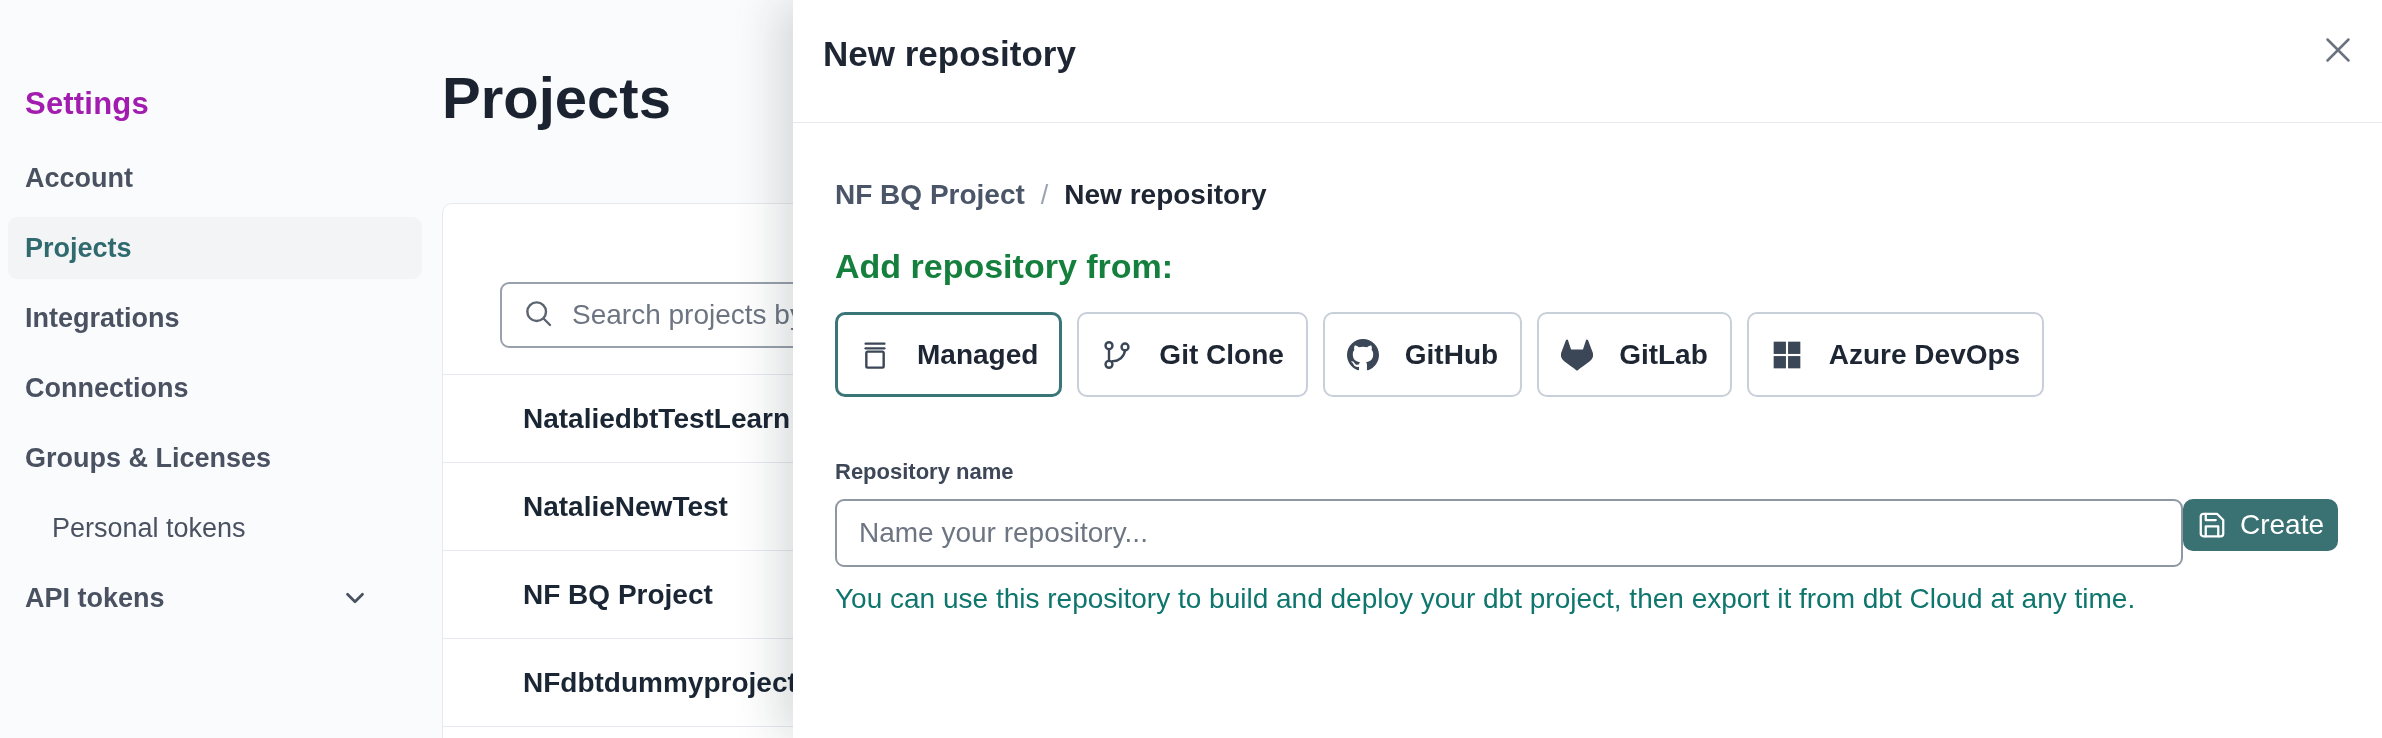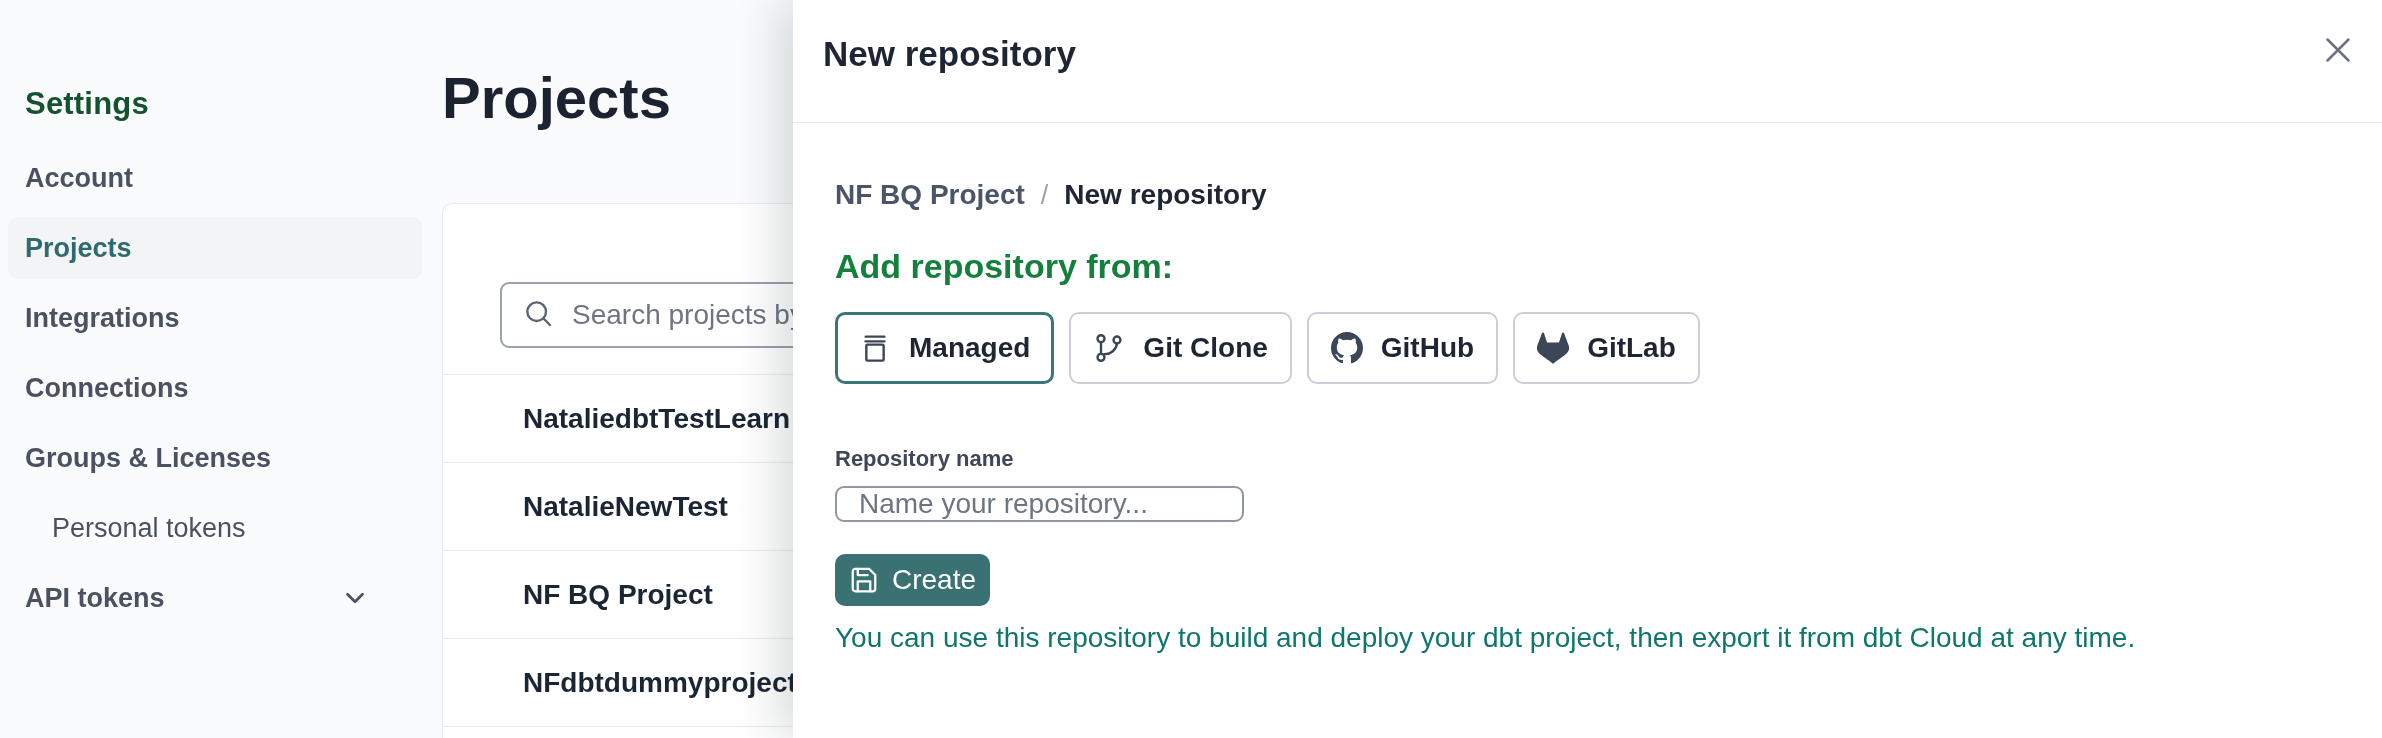--- a/index.html
+++ b/index.html
@@ -12,21 +12,21 @@
   }
   *{box-sizing:border-box;margin:0;padding:0;}
   html,body{width:2382px;height:738px;}
   body{
     position:relative;overflow:hidden;background:#fafbfc;
     font-family:"Liberation Sans", sans-serif;color:var(--text-slate);
   }
 
   
   .sidebar{position:absolute;left:0;top:0;width:430px;}
-  .sidebar-title{margin:86px 0 0 25px;font-size:31px;font-weight:bold;color:#14532d;letter-spacing:.2px;}
+  .sidebar-title{margin:86px 0 0 25px;font-size:31px;font-weight:bold;color:#a21caf;letter-spacing:.2px;}
   .nav{position:absolute;top:147px;left:8px;width:414px;}
   .nav-item{
     display:flex;align-items:center;height:62px;margin-bottom:8px;
     padding:0 52px 0 17px;font-size:27px;font-weight:bold;color:var(--text-slate);
     border-radius:9px;cursor:pointer;white-space:nowrap;
   }
   .nav-item.selected{background:#f3f4f6;color:var(--sidebar-selected-text);}
   .nav-item.indent{padding-left:44px;font-weight:normal;}
   .chevron{margin-left:auto;width:30px;height:30px;flex:0 0 auto;}
 
@@ -69,28 +69,28 @@
     display:flex;align-items:center;justify-content:center;cursor:pointer;color:#6b7280;
   }
   .modal-body{padding:56px 44px 0 42px;}
   .breadcrumb{display:flex;align-items:center;gap:16px;font-size:28px;}
   .crumb-parent{font-weight:bold;color:#4a5568;cursor:pointer;}
   .crumb-sep{color:#9ca3af;font-size:27px;}
   .crumb-current{font-weight:bold;color:#1e2633;}
   .section-heading{margin-top:36px;font-size:34px;font-weight:bold;color:#15803d;}
   .source-row{margin-top:26px;display:flex;gap:15px;}
   .source-btn{
-    height:72px;display:flex;align-items:center;gap:18px;padding:0 22px;
+    height:85px;display:flex;align-items:center;gap:26px;padding:0 22px;
     background:#fff;border:2px solid #c9cfd8;border-radius:10px;cursor:pointer;
     font-family:"Liberation Sans", sans-serif;font-size:28px;font-weight:bold;color:#1e2633;
   }
   .source-btn .src-icon{width:32px;height:32px;color:#3b4656;flex:0 0 auto;display:flex;align-items:center;}
   .source-btn.selected{border:3px solid var(--selected-border);padding:0 21px;}
   .field-label{margin-top:62px;font-size:22px;font-weight:bold;color:#3d4758;}
-  .input-row{margin-top:14px;display:flex;align-items:flex-start;gap:32px;flex-direction:column;}
+  .input-row{margin-top:14px;display:flex;align-items:flex-start;}
   .repo-input{
     flex:1;height:68px;border:2px solid #8f97a3;border-radius:9px;padding:0 22px;
     font-size:28px;font-family:"Liberation Sans", sans-serif;color:#2b3340;outline:none;
   }
   .repo-input::placeholder{color:#6d7583;}
   .create-btn{
     width:155px;height:52px;flex:0 0 auto;border:none;border-radius:10px;
     background:var(--accent-teal);color:#fff;font-size:28px;
     display:flex;align-items:center;justify-content:center;gap:13px;cursor:pointer;
     font-family:"Liberation Sans", sans-serif;
@@ -216,20 +216,31 @@
 
       <button class="source-btn">
         <span class="src-icon">
           <svg viewBox="0 0 24 24" width="32" height="32" fill="currentColor">
               <path d="M23.6 9.593l-.033-.086L20.3.98a.851.851 0 0 0-.336-.405.875.875 0 0 0-1 .054.875.875 0 0 0-.29.44l-2.206 6.748H7.533L5.327 1.068a.857.857 0 0 0-.29-.441.875.875 0 0 0-1-.054.85.85 0 0 0-.336.405L.433 9.502l-.032.086a6.066 6.066 0 0 0 2.012 7.01l.011.009.03.021 4.976 3.727 2.462 1.863 1.5 1.132a1.009 1.009 0 0 0 1.22 0l1.499-1.132 2.461-1.863 5.006-3.748.013-.01a6.068 6.068 0 0 0 2.01-7.004z"></path>
             </svg>
         </span>
         <span>GitLab</span>
       </button>
 
+      <button class="source-btn">
+        <span class="src-icon">
+          <svg viewBox="0 0 24 24" width="32" height="32" fill="currentColor">
+              <rect x="2" y="2" width="9.2" height="9.2"></rect>
+              <rect x="12.8" y="2" width="9.2" height="9.2"></rect>
+              <rect x="2" y="12.8" width="9.2" height="9.2"></rect>
+              <rect x="12.8" y="12.8" width="9.2" height="9.2"></rect>
+            </svg>
+        </span>
+        <span>Azure DevOps</span>
+      </button>
     </div>
 
     <div class="field-label">Repository name</div>
 
     <div class="input-row">
       <input class="repo-input" type="text" placeholder="Name your repository..." style="">
       <button class="create-btn">
         <span style="display:flex;">
           <svg viewBox="0 0 24 24" width="30" height="30" fill="none" stroke="#ffffff" stroke-width="1.8" stroke-linecap="round" stroke-linejoin="round">
               <path d="M19 21H5a2 2 0 0 1-2-2V5a2 2 0 0 1 2-2h11l5 5v11a2 2 0 0 1-2 2z"></path>

